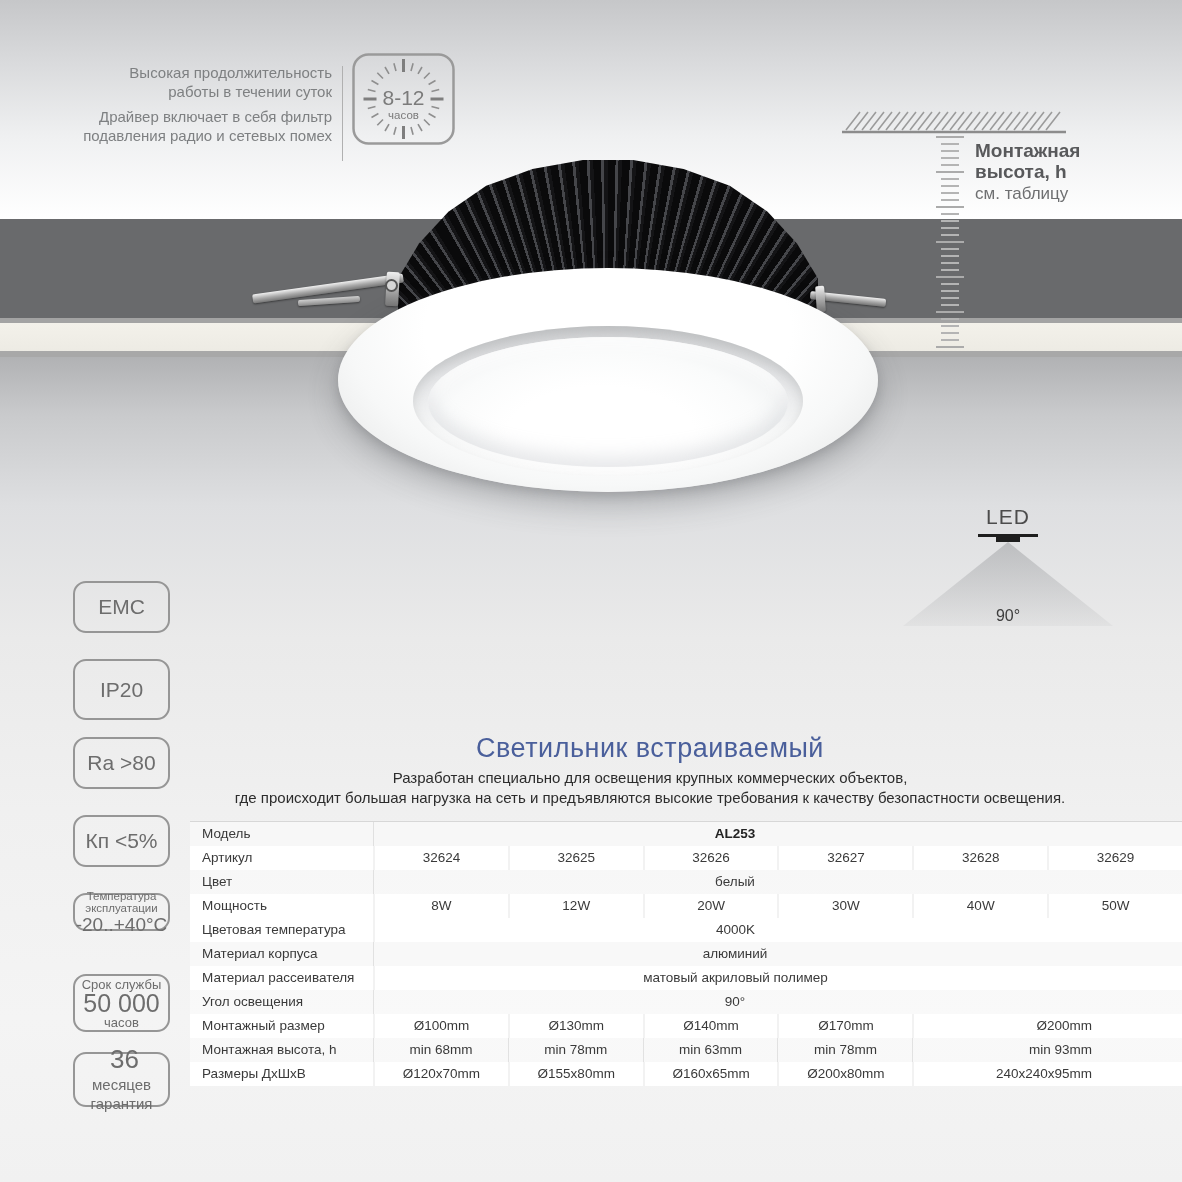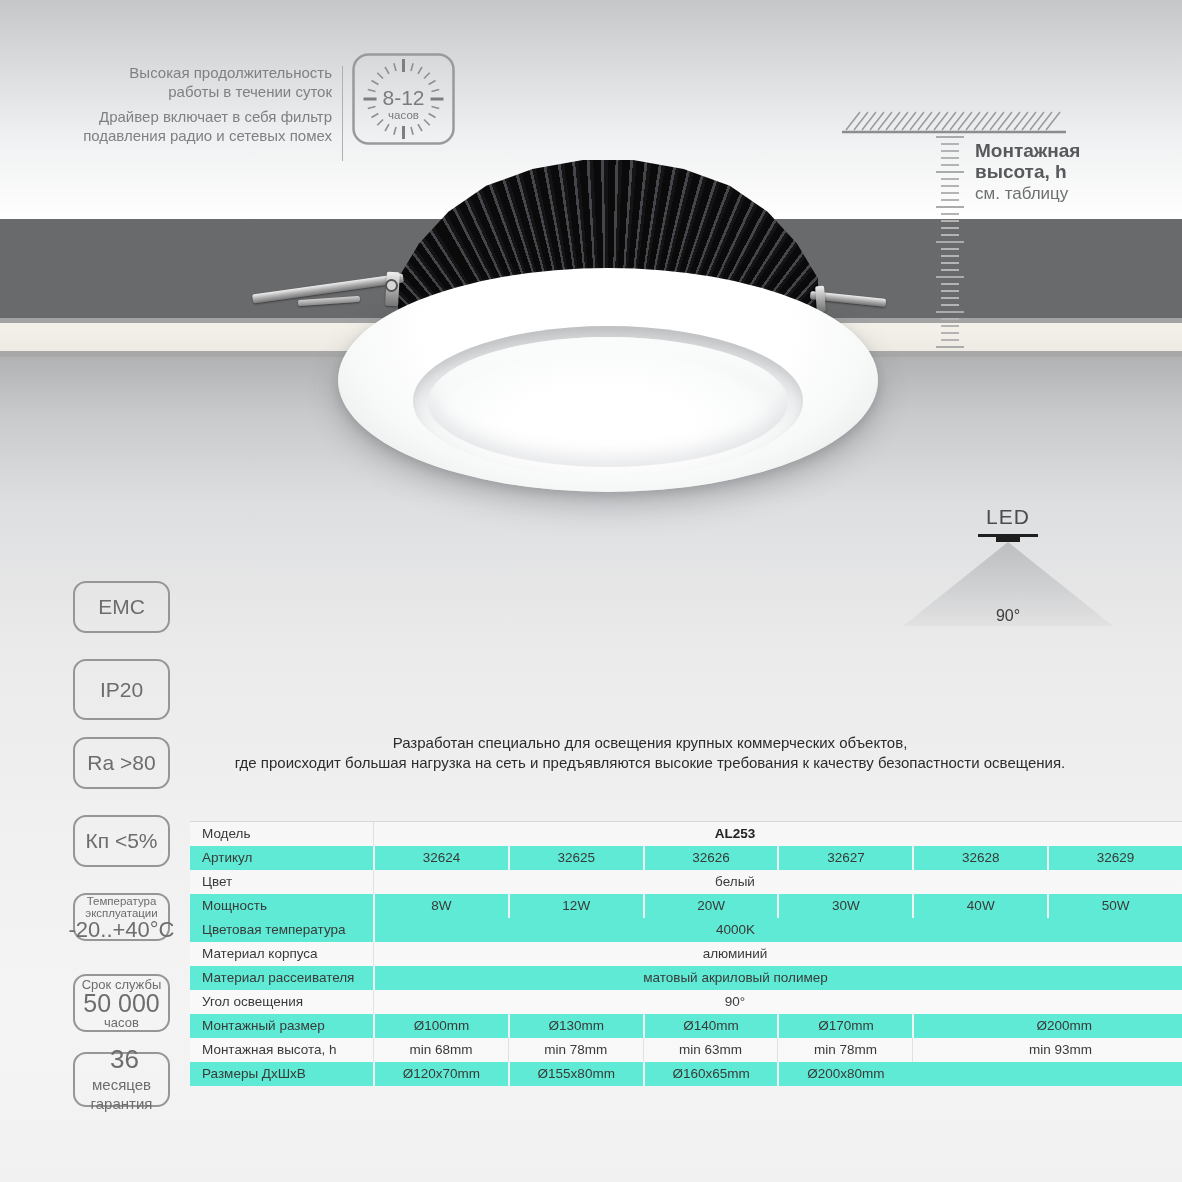--- a/index.html
+++ b/index.html
@@ -71,39 +71,39 @@
     -webkit-clip-path:polygon(50% 0,100% 100%,0 100%);clip-path:polygon(50% 0,100% 100%,0 100%);}
   .led-angle{position:absolute;left:0;right:0;bottom:10px;font-size:16px;color:#3e3e3e;}
 
   
   .badge{position:absolute;left:73px;width:97px;border:2px solid #969696;border-radius:13px;
     color:#6d6d6d;display:flex;flex-direction:column;align-items:center;justify-content:center;
     text-align:center;box-sizing:border-box;}
   .badge .lg{font-size:21px;}
   .b-emc{top:581px;height:52px;}  .b-ip{top:659px;height:61px;align-items:center;}
   .b-ra{top:737px;height:52px;}   .b-kp{top:815px;height:52px;}
-  .b-temp{top:893px;height:48px;} .b-life{top:974px;height:58px;} .b-war{top:1052px;height:55px;}
+  .b-temp{top:893px;height:38px;} .b-life{top:974px;height:58px;} .b-war{top:1052px;height:55px;}
   .b-temp .s{font-size:11.5px;line-height:12px;}
-  .b-temp .big{font-size:22px;line-height:21px;margin-top:0;}
+  .b-temp .big{font-size:19px;line-height:21px;margin-top:0;}
   .b-life .s{font-size:13px;line-height:13px;}
   .b-life .big{font-size:25px;line-height:25px;}
   .b-war .row1{font-size:15px;line-height:22px;}
   .b-war .row1 .num{font-size:26px;margin-left:6px;}
   .b-war .row2{font-size:15px;line-height:15px;}
 
   
   .intro{position:absolute;left:150px;top:733px;width:1000px;text-align:center;}
   .intro-title{font-size:27px;letter-spacing:.5px;color:#4a5f9b;margin-bottom:4px;}
   .intro-desc{font-size:15px;line-height:20px;color:#2c2c2c;}
 
   
   .spec-table{position:absolute;left:190px;top:821px;width:992px;border-top:1px solid rgba(0,0,0,.10);}
   .trow{display:grid;grid-template-columns:183px repeat(6,1fr);height:24px;align-items:center;
     font-size:13.5px;color:#3a3a3a;}
-  .trow.shade{background:#5eead4;}
+  .trow.shade{background:#ffffff;}
   .trow.plain{background:rgba(255,255,255,.45);}
   .tcell{height:24px;line-height:24px;white-space:nowrap;overflow:hidden;}
   .tlabel{padding-left:12px;text-align:left;}
   .tval{text-align:center;}
   .shade .tval{border-left:2px solid #f2f2f2;}
   .plain .tval{border-left:1px solid rgba(0,0,0,.09);}
   .tspan{grid-column:2/8;text-align:center;padding-right:86px;}
   .shade .tspan{border-left:2px solid #f2f2f2;}
   .plain .tspan{border-left:1px solid rgba(0,0,0,.09);}
   .tmerged{grid-column:6/8;text-align:right;padding-right:90px;}
@@ -201,20 +201,21 @@
     <div class="s">Срок службы</div>
     <div class="big">50 000</div>
     <div class="s">часов</div>
   </div>
   <div class="badge b-war">
     <div class="row1"><span class="num">36</span> <span>месяцев</span></div>
     <div class="row2">гарантия</div>
   </div>
 
   <div class="intro">
+    <div class="intro-title">Светильник встраиваемый</div>
     <div class="intro-desc">Разработан специально для освещения крупных коммерческих объектов,</div>
     <div class="intro-desc">где происходит большая нагрузка на сеть и предъявляются высокие требования к качеству безопастности освещения.</div>
   </div>
 
   <div class="spec-table">
 
     <div class="trow plain">
       <div class="tcell tlabel">Модель</div>
       <div class="tcell tspan bold">AL253</div>
     </div>
@@ -282,16 +283,17 @@
       <div class="tcell tval">min 78mm</div>
       <div class="tcell tval tmerged">min 93mm</div>
     </div>
 
     <div class="trow shade">
       <div class="tcell tlabel">Размеры ДхШхВ</div>
       <div class="tcell tval">Ø120x70mm</div>
       <div class="tcell tval">Ø155x80mm</div>
       <div class="tcell tval">Ø160x65mm</div>
       <div class="tcell tval">Ø200x80mm</div>
+      <div class="tcell tval tmerged">240x240x95mm</div>
     </div>
 
   </div>
 </div>
 
 </body></html>

